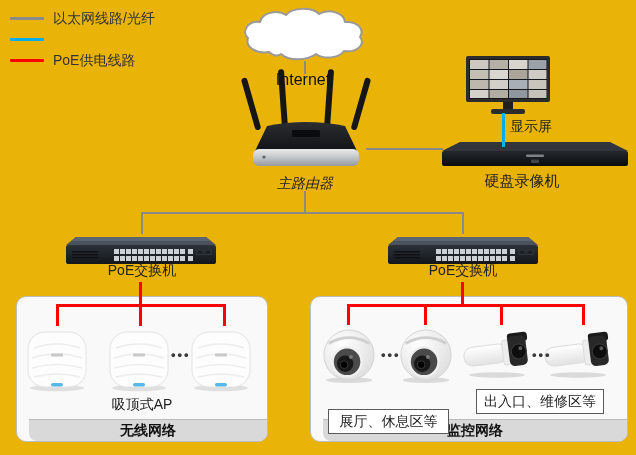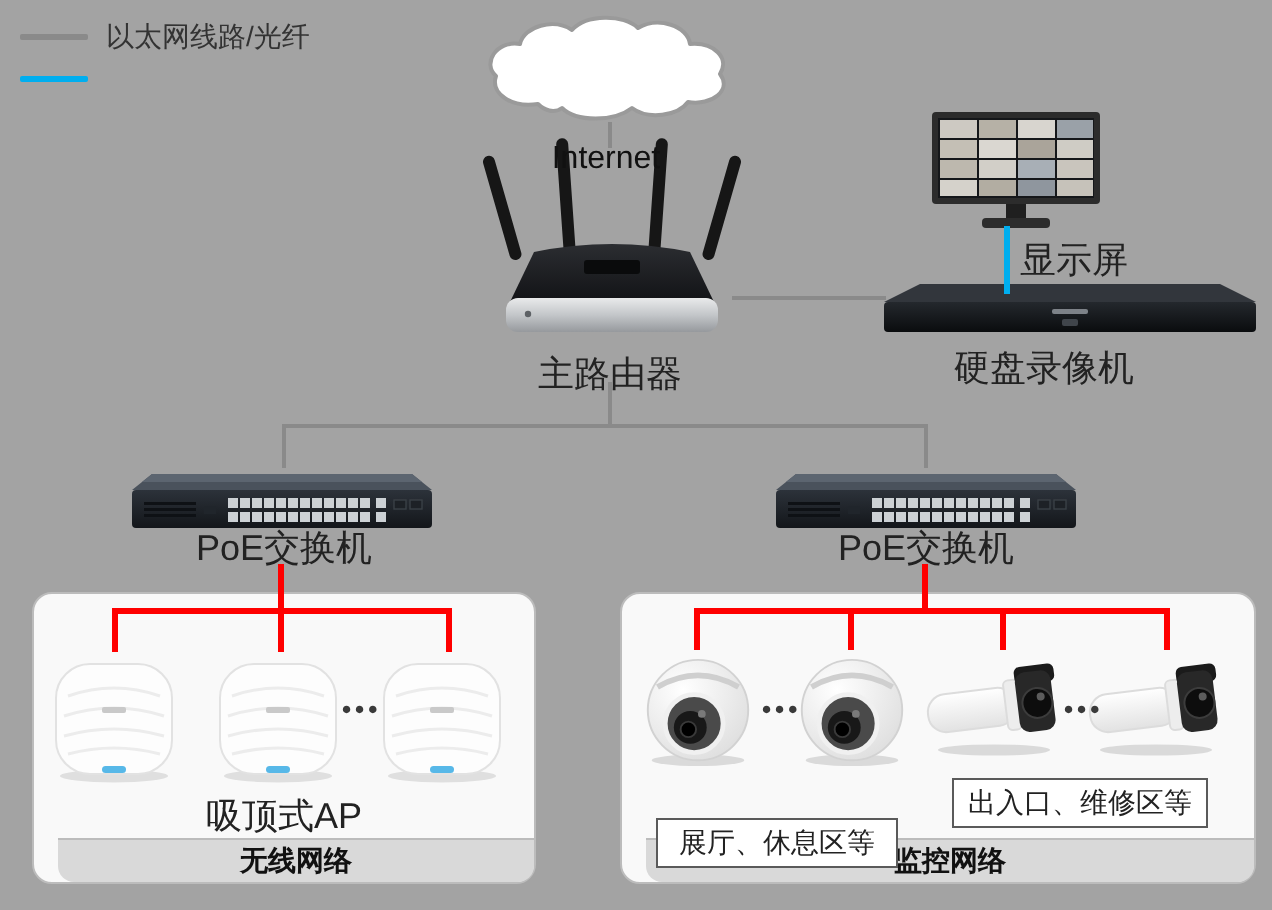--- a/index.html
+++ b/index.html
@@ -2,21 +2,21 @@
 <html><head>
 <meta charset="utf-8">
 <style>
   html,body{margin:0;padding:0;}
   body{
     font-family:"Liberation Sans","DejaVu Sans",sans-serif;
     background:#f7f7f7;
   }
   .stage{
     position:relative;width:636px;height:455px;
-    background:#a3a3a3;overflow:hidden;
+    background:#eab308;overflow:hidden;
   }
   
   .legend{position:absolute;left:10px;top:8px;}
   .legend-row{display:flex;align-items:center;height:21px;}
   .legend-swatch{width:34px;height:3px;border-radius:1px;flex:0 0 auto;}
   .sw-gray{background:#8a8a8a;}
   .sw-blue{background:#00aeef;}
   .sw-red{background:#ff0000;}
   .legend-label{margin-left:9px;font-size:14px;color:#333;white-space:nowrap;}
   
@@ -34,21 +34,21 @@
   .zone-bar{
     position:absolute;left:12px;right:0;bottom:0;height:21px;
     background:#d9d9d9;border-top:1px solid #bcbcbc;
     border-radius:0 0 8px 8px;
     display:flex;align-items:center;justify-content:center;
     font-size:14px;font-weight:bold;color:#111;
   }
   
   .dev{position:absolute;z-index:2;}
   .node-label{
-    position:absolute;z-index:4;font-size:18px;color:#222;
+    position:absolute;z-index:4;font-size:14px;color:#222;
     text-align:center;white-space:nowrap;
   }
   .cloud-label{font-size:16px;color:#111;}
   .dots{
     position:absolute;z-index:4;font-size:13px;font-weight:bold;color:#3a3a3a;
     letter-spacing:2px;
   }
   .area-label{
     position:absolute;z-index:4;box-sizing:border-box;height:25px;
     background:#ffffff;border:1px solid #5a5a5a;
@@ -62,20 +62,24 @@
 <div class="stage">
 
   <div class="legend">
     <div class="legend-row">
       <span class="legend-swatch sw-gray"></span>
       <span class="legend-label">以太网线路/光纤</span>
     </div>
     <div class="legend-row">
       <span class="legend-swatch sw-blue"></span>
     </div>
+    <div class="legend-row">
+      <span class="legend-swatch sw-red"></span>
+      <span class="legend-label">PoE供电线路</span>
+    </div>
   </div>
 
   <div class="line lgray" style="left:304px;top:61px;width:2px;height:13px;"></div>
   <div class="line lgray" style="left:366px;top:148px;width:77px;height:2px;"></div>
   <div class="line lgray" style="left:304px;top:191px;width:2px;height:23px;"></div>
   <div class="line lgray" style="left:141px;top:212px;width:323px;height:2px;"></div>
   <div class="line lgray" style="left:141px;top:213px;width:2px;height:21px;"></div>
   <div class="line lgray" style="left:462px;top:213px;width:2px;height:21px;"></div>
 
   <div class="line lblue" style="left:502px;top:113px;width:3px;height:34px;"></div>
@@ -113,21 +117,21 @@
       <rect x="14" y="10" width="6" height="54" rx="3" transform="rotate(-16 17 62)"></rect>
       <rect x="41" y="3" width="6" height="60" rx="3" transform="rotate(-4 44 62)"></rect>
       <rect x="83" y="3" width="6" height="60" rx="3" transform="rotate(4 86 62)"></rect>
       <rect x="110" y="10" width="6" height="54" rx="3" transform="rotate(16 113 62)"></rect>
     </g>
     <path d="M26 60 Q65 52 104 60 L116 85 L14 85 Z" fill="url(#rtop)"></path>
     <rect x="51" y="64" width="28" height="7" rx="1.5" fill="#0a0b0c"></rect>
     <rect x="12" y="83" width="106" height="17" rx="6" fill="url(#rsilver)"></rect>
     <circle cx="23" cy="91" r="1.6" fill="#5d6165"></circle>
   </svg>
-  <div class="node-label" style="left:245px;top:175px;width:120px;">主路由器</div>
+  <div class="node-label" style="left:245px;top:175px;width:120px;font-style:italic;">主路由器</div>
 
   <svg class="dev" style="left:466px;top:56px;" width="84" height="60" viewBox="0 0 84 60">
     <rect x="0" y="0" width="84" height="46" rx="2" fill="#2c2c2c"></rect>
     <rect x="3" y="3" width="78" height="40" fill="#15171a"></rect>
     <g>
       <rect x="4" y="4" width="18.5" height="9" fill="#cdc9c2"></rect>
         <rect x="23.5" y="4" width="18.5" height="9" fill="#b6b1a6"></rect>
         <rect x="43" y="4" width="18.5" height="9" fill="#d8d5cf"></rect>
         <rect x="62.5" y="4" width="18" height="9" fill="#9aa1a8"></rect>
       <rect x="4" y="14" width="18.5" height="9" fill="#c4bfb5"></rect>
@@ -153,21 +157,21 @@
       <linearGradient id="nvrg" x1="0" y1="0" x2="0" y2="1">
         <stop offset="0" stop-color="#24282d"></stop>
           <stop offset="1" stop-color="#0a0c0e"></stop>
       </linearGradient>
     </defs>
     <path d="M18 2 L168 2 L186 11 L0 11 Z" fill="#32363c"></path>
     <rect x="0" y="11" width="186" height="15" rx="2" fill="url(#nvrg)"></rect>
     <rect x="84" y="14.5" width="18" height="2.5" rx="1" fill="#7d8288"></rect>
     <rect x="89" y="19.5" width="8" height="3.5" rx="1" fill="#40454b"></rect>
   </svg>
-  <div class="node-label" style="left:452px;top:172px;width:140px;font-size:18px;">硬盘录像机</div>
+  <div class="node-label" style="left:452px;top:172px;width:140px;font-size:15px;">硬盘录像机</div>
 
   <svg class="dev" style="left:66px;top:234px;" width="150" height="32" viewBox="0 0 150 32">
     <defs>
       <linearGradient id="swg1" x1="0" y1="0" x2="0" y2="1">
         <stop offset="0" stop-color="#2c323a"></stop>
           <stop offset="1" stop-color="#13161a"></stop>
       </linearGradient>
     </defs>
     <path d="M10 3 L140 3 L150 11 L0 11 Z" fill="#4a525c"></path>
     <path d="M10 3 L140 3 L145 7 L5 7 Z" fill="#5c6570"></path>

